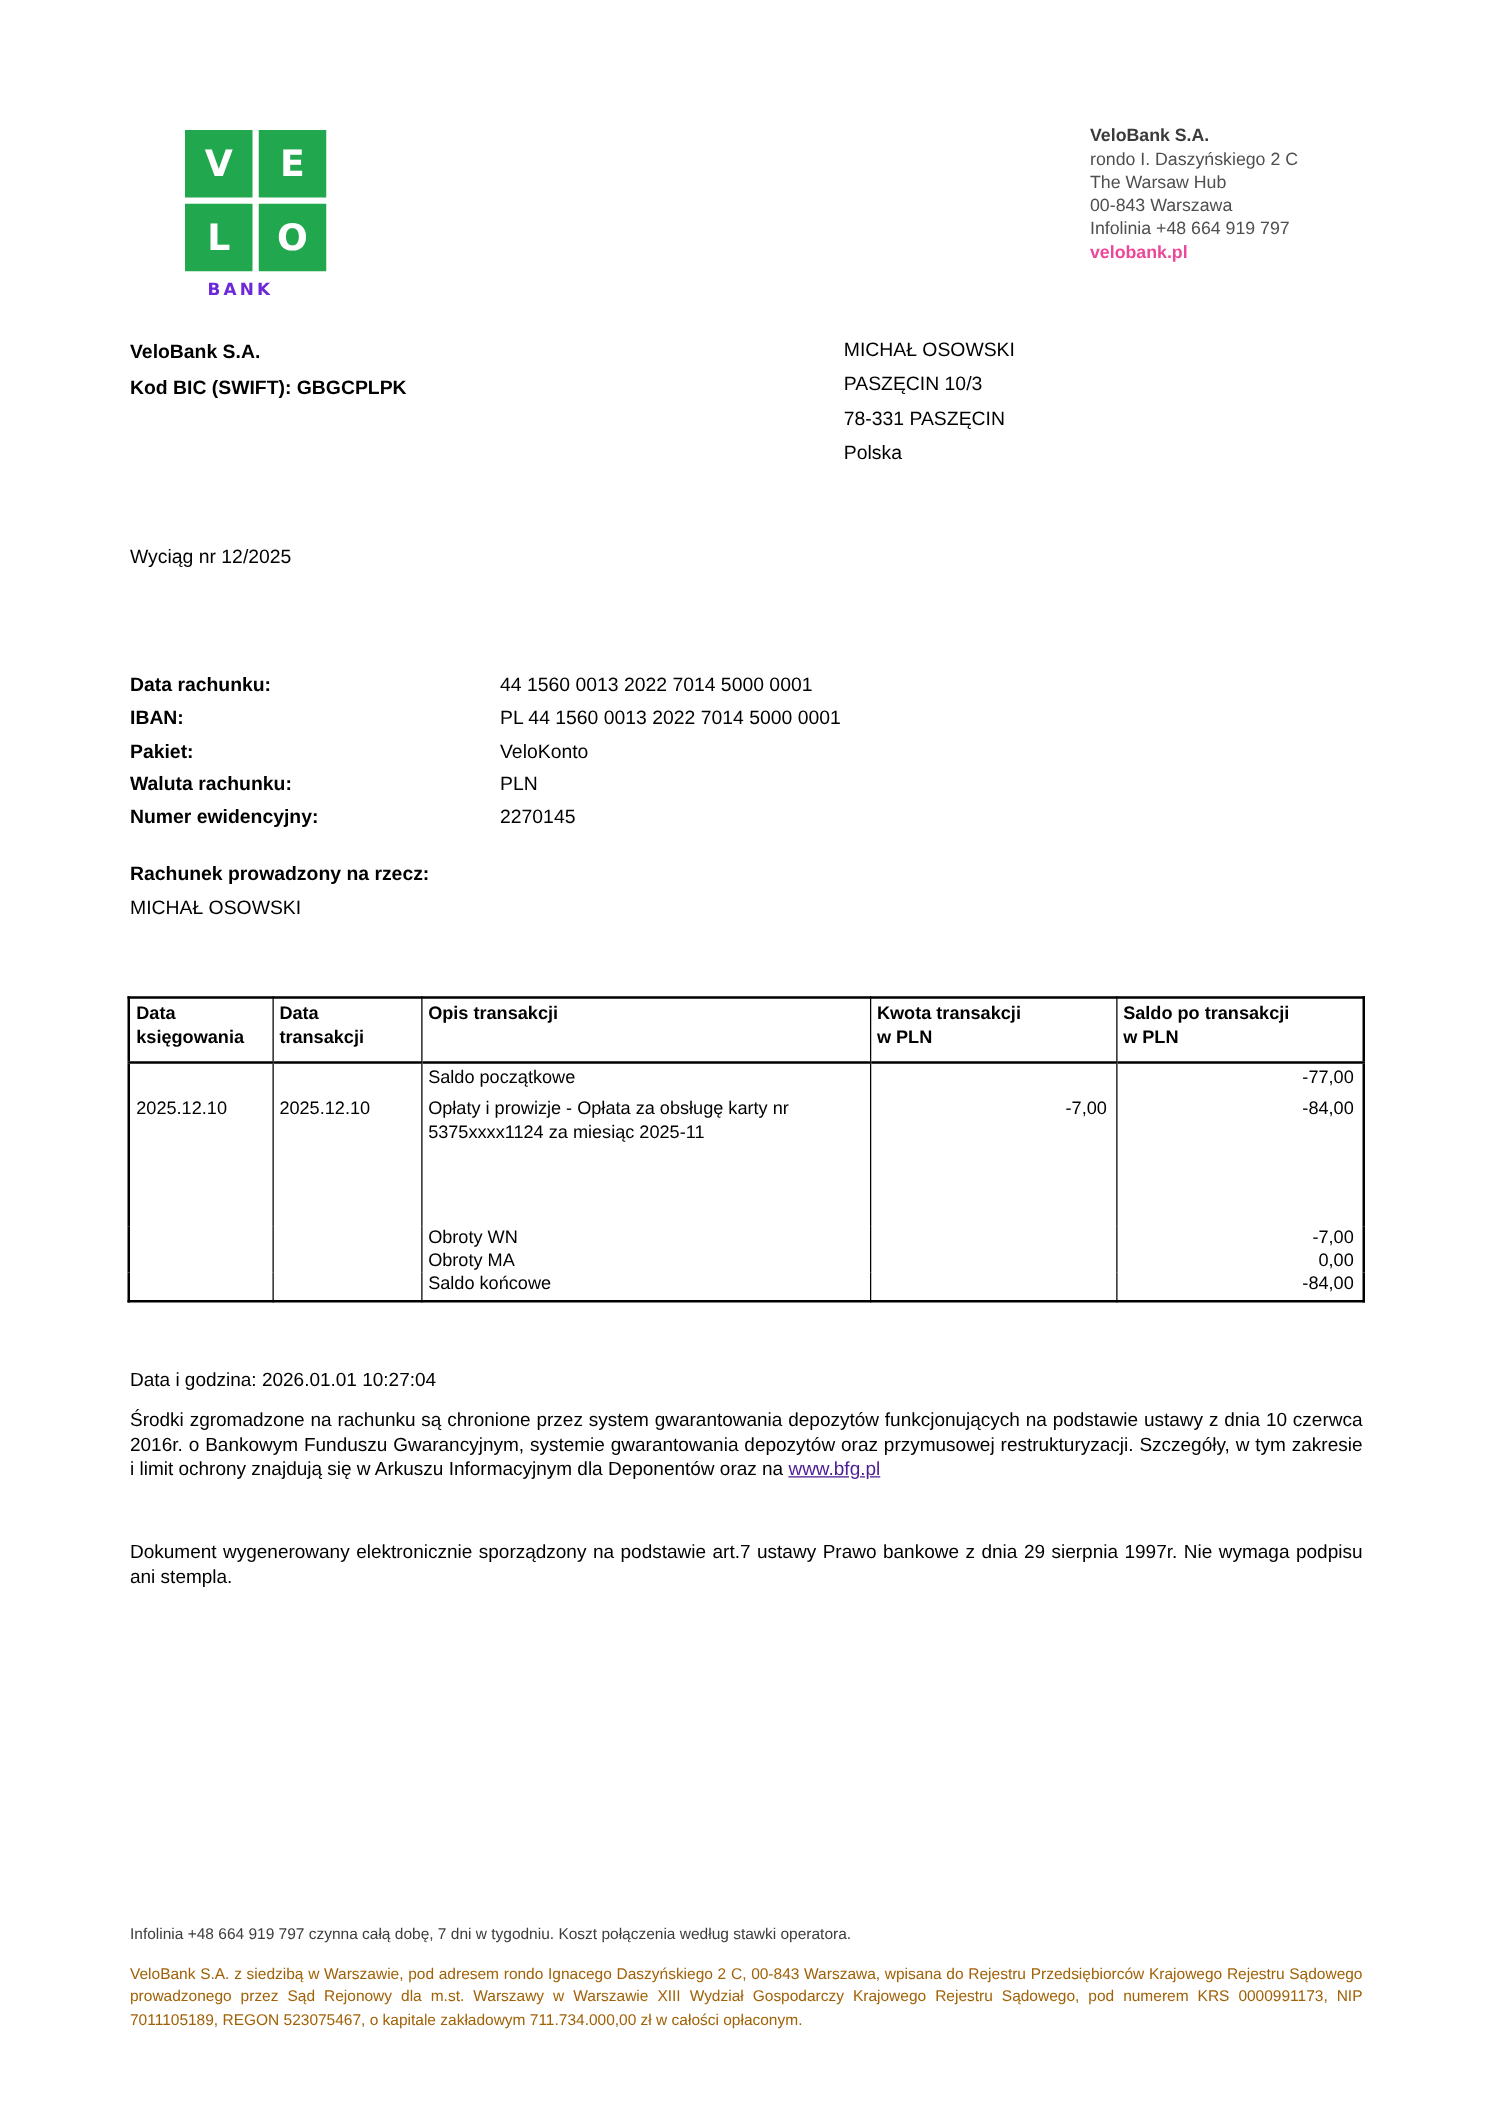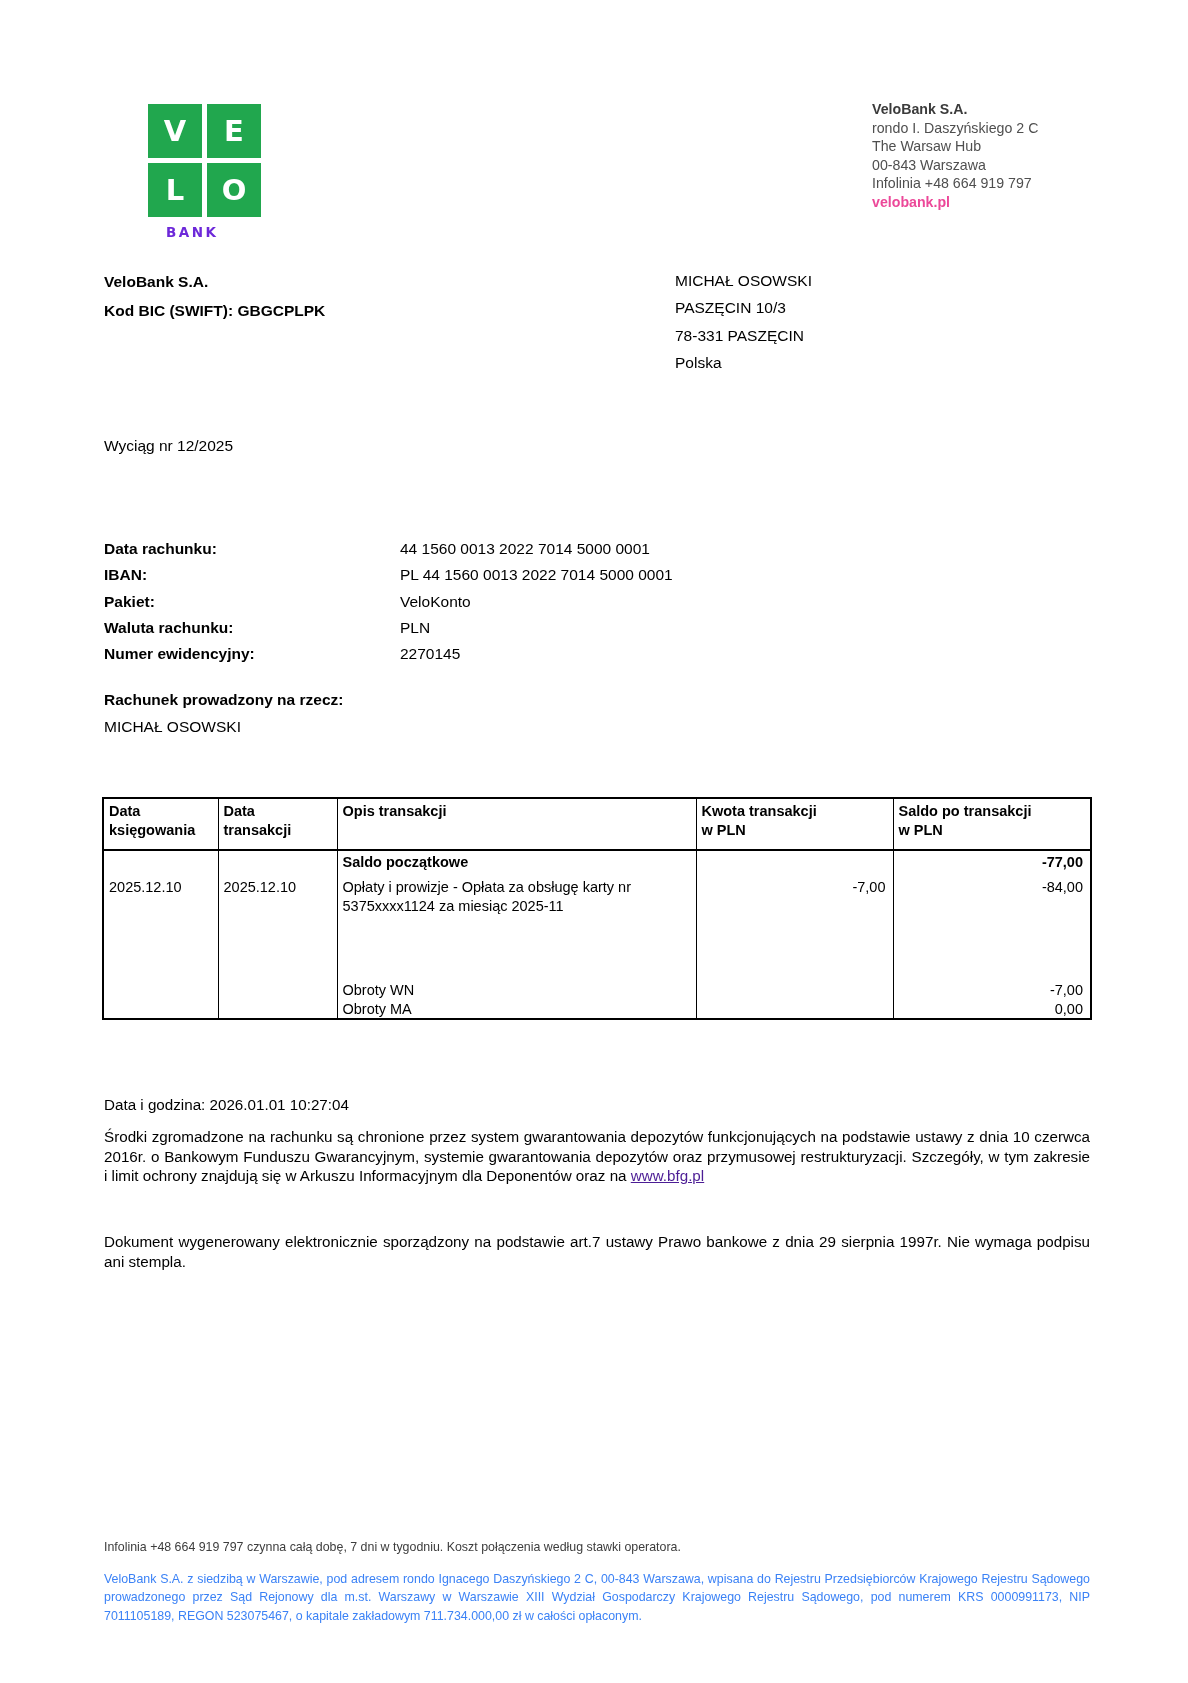--- a/index.html
+++ b/index.html
@@ -51,40 +51,40 @@
     border-collapse: collapse; font-size: 14.5px; table-layout: fixed;
     border: 2px solid #000;
   }
   .txn-table th, .txn-table td {
     vertical-align: top; text-align: left;
     border-left: 1.5px solid #000; border-right: 1.5px solid #000;
     padding: 2px 7px 0 5px; line-height: 18.5px; overflow: hidden;
   }
   .txn-table th { border-bottom: 2.5px solid #000; font-weight: bold; height: 52px; padding-top: 3px; }
   .txn-table .num { text-align: right; }
-  .txn-table .b { font-weight: bold; }
+  .txn-table .b { font-weight: normal; }
   .txn-table tr.r-open td { height: 26px; }
   .txn-table tr.r-txn td { height: 48px; }
   .txn-table tr.r-gap td { height: 57px; }
   .txn-table tr.r-sum td { height: 18px; padding-top: 0; }
   .txn-table tr.r-sum-last td { height: 23px; padding-top: 0; }
 
   .footnotes { position: absolute; left: 102px; top: 1036px; font-size: 14.8px; line-height: 19px; }
 
   .datetime { position: absolute; left: 104px; top: 1096px; font-size: 15.2px; }
 
   .para { position: absolute; left: 104px; width: 986px; font-size: 15.2px; line-height: 19.6px; text-align: justify; }
   .para-deposit { top: 1127px; }
   .para-electronic { top: 1232px; }
   a.link { color: #4c1d95; text-decoration: underline; cursor: pointer; }
 
   .footer-infoline { position: absolute; left: 104px; top: 1540px; font-size: 12.4px; color: #3d3d3d; }
   .footer-company {
     position: absolute; left: 104px; top: 1570px; width: 986px;
-    font-size: 12.4px; color: #3b82f6; line-height: 18.3px; text-align: justify;
+    font-size: 12.4px; color: #a16207; line-height: 18.3px; text-align: justify;
   }
 </style>
 </head>
 <body>
 
 <div class="page">
 
   <div class="logo">
     <div class="logo-grid">
       <div class="logo-sq">V</div>
@@ -209,20 +209,27 @@
         <td class="num"></td>
         <td class="num">-7,00</td>
       </tr>
       <tr class="r-sum">
         <td></td>
         <td></td>
         <td>Obroty MA</td>
         <td class="num"></td>
         <td class="num">0,00</td>
       </tr>
+      <tr class="r-sum-last">
+        <td></td>
+        <td></td>
+        <td class="b">Saldo końcowe</td>
+        <td class="num"></td>
+        <td class="num b">-84,00</td>
+      </tr>
     </tbody>
   </table>
 
 
   <div class="datetime">Data i godzina: 2026.01.01 10:27:04</div>
 
   <p class="para para-deposit"><span>Środki zgromadzone na rachunku są chronione przez system gwarantowania depozytów funkcjonujących na podstawie ustawy z dnia 10 czerwca 2016r. o Bankowym Funduszu Gwarancyjnym, systemie gwarantowania depozytów oraz przymusowej restrukturyzacji. Szczegóły, w tym zakresie i limit ochrony znajdują się w Arkuszu Informacyjnym dla Deponentów oraz na </span><a class="link">www.bfg.pl</a></p>
 
   <p class="para para-electronic">Dokument wygenerowany elektronicznie sporządzony na podstawie art.7 ustawy Prawo bankowe z dnia 29 sierpnia 1997r. Nie wymaga podpisu ani stempla.</p>
 

